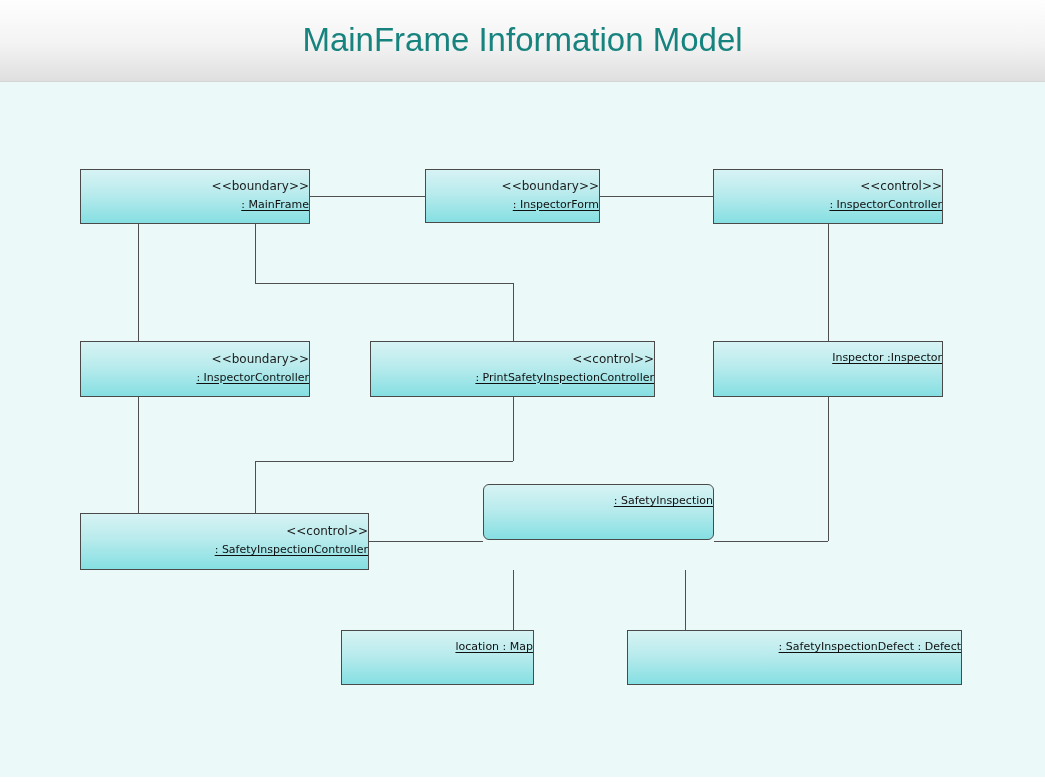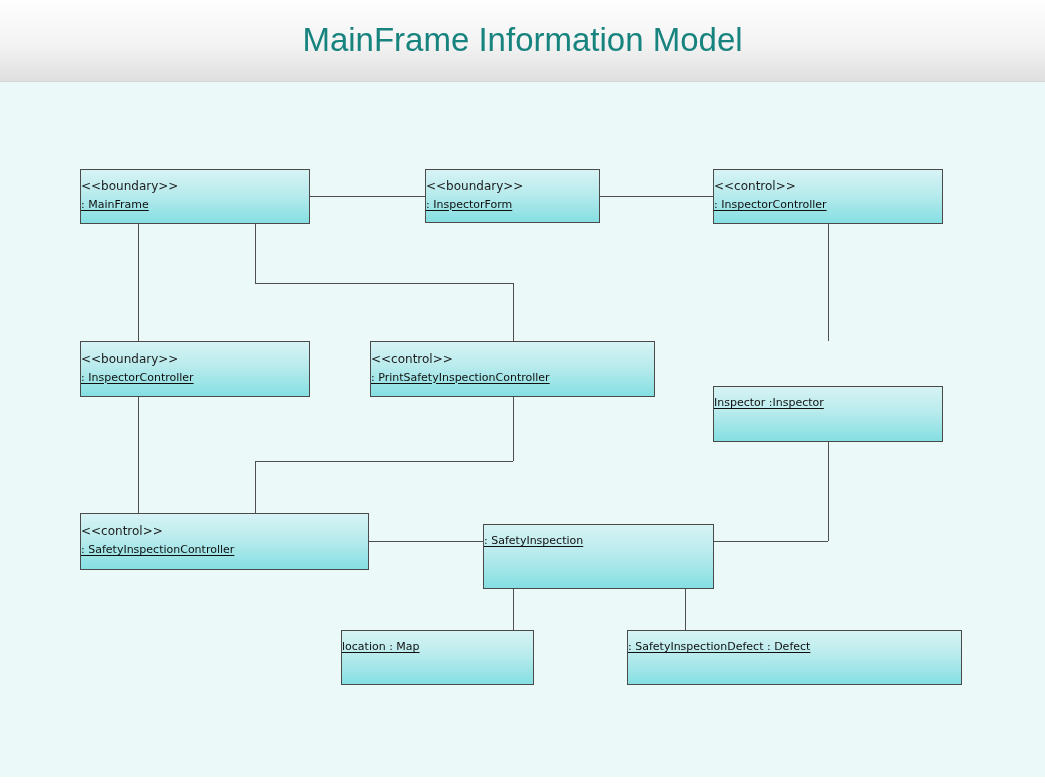--- a/index.html
+++ b/index.html
@@ -8,21 +8,21 @@
   .header{position:absolute;top:0;left:0;width:1045px;height:82px;
           background:linear-gradient(180deg,#fefefe 0%,#f3f3f3 55%,#dfdfdf 100%);
           border-bottom:1px solid #d6d6d6;box-sizing:border-box;}
   .title{text-align:center;font-size:33px;color:#17837e;padding-top:21px;
          font-family:"Liberation Sans","DejaVu Sans",sans-serif;}
   .footer{position:absolute;left:0;bottom:0;width:1045px;height:6px;background:#ffffff;}
   .diagram{position:absolute;top:0;left:0;width:1045px;height:783px;}
   .edge{position:absolute;background:#4f4f4f;}
   .uml-node{position:absolute;box-sizing:border-box;border:1.5px solid #4a4a4a;
             background:linear-gradient(180deg,#d7f3f4 0%,#b9ebed 45%,#85dfe2 100%);
-            display:flex;flex-direction:column;align-items:flex-start;justify-content:center;}
+            display:flex;flex-direction:column;align-items:flex-end;justify-content:center;}
   .uml-node.top-name{justify-content:flex-start;padding-top:5px;}
   .stereotype{font-size:12px;color:#1c1c1c;line-height:16px;}
   .node-name{font-size:11px;color:#101010;line-height:21px;
              text-decoration:underline;text-underline-offset:2px;}
 </style>
 </head>
 <body>
 
 <div class="page">
   <div class="diagram" id="diagram">
@@ -55,28 +55,28 @@
         <div class="node-name">: InspectorController</div>
       </div>
       <div class="uml-node" style="left: 80px; top: 341px; width: 230px; height: 56px;">
         <div class="stereotype">&lt;&lt;boundary&gt;&gt;</div>
         <div class="node-name">: InspectorController</div>
       </div>
       <div class="uml-node" style="left: 370px; top: 341px; width: 285px; height: 56px;">
         <div class="stereotype">&lt;&lt;control&gt;&gt;</div>
         <div class="node-name">: PrintSafetyInspectionController</div>
       </div>
-      <div class="uml-node top-name" style="left: 713px; top: 341px; width: 230px; height: 56px; margin-top: 45px;">
+      <div class="uml-node top-name" style="left: 713px; top: 341px; width: 230px; height: 56px;">
         <div class="node-name">Inspector :Inspector</div>
       </div>
       <div class="uml-node" style="left: 80px; top: 513px; width: 289px; height: 57px;">
         <div class="stereotype">&lt;&lt;control&gt;&gt;</div>
         <div class="node-name">: SafetyInspectionController</div>
       </div>
-      <div class="uml-node top-name" style="left: 483px; top: 524px; width: 231px; height: 65px;">
+      <div class="uml-node top-name" style="left: 483px; top: 484px; width: 231px; height: 56px; border-radius: 6px;">
         <div class="node-name">: SafetyInspection</div>
       </div>
       <div class="uml-node top-name" style="left: 341px; top: 630px; width: 193px; height: 55px;">
         <div class="node-name">location : Map</div>
       </div>
       <div class="uml-node top-name" style="left: 627px; top: 630px; width: 335px; height: 55px;">
         <div class="node-name">: SafetyInspectionDefect : Defect</div>
       </div>
     </div>
   <div class="header">

